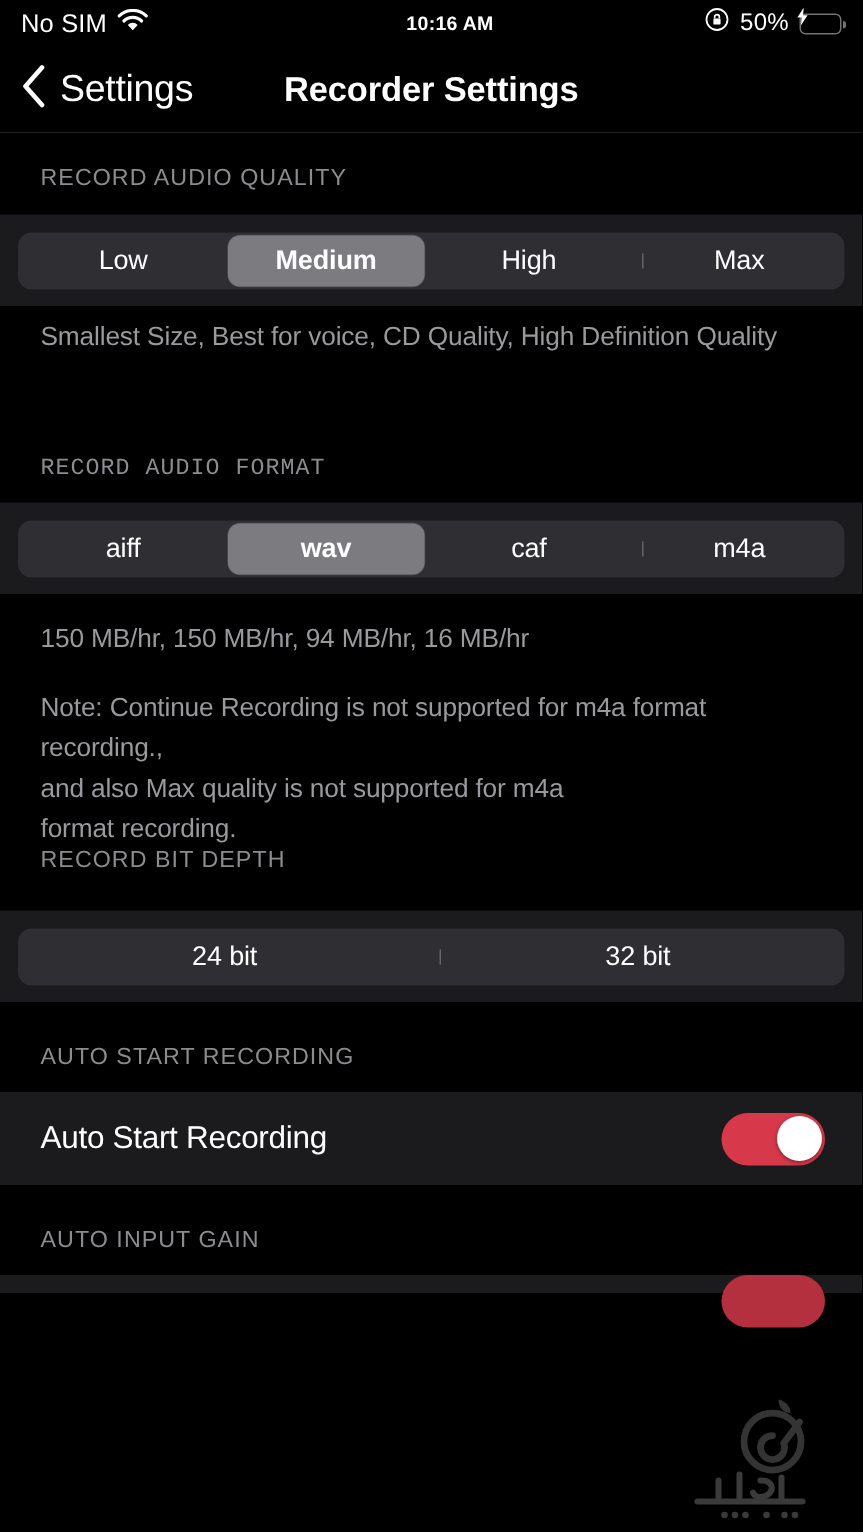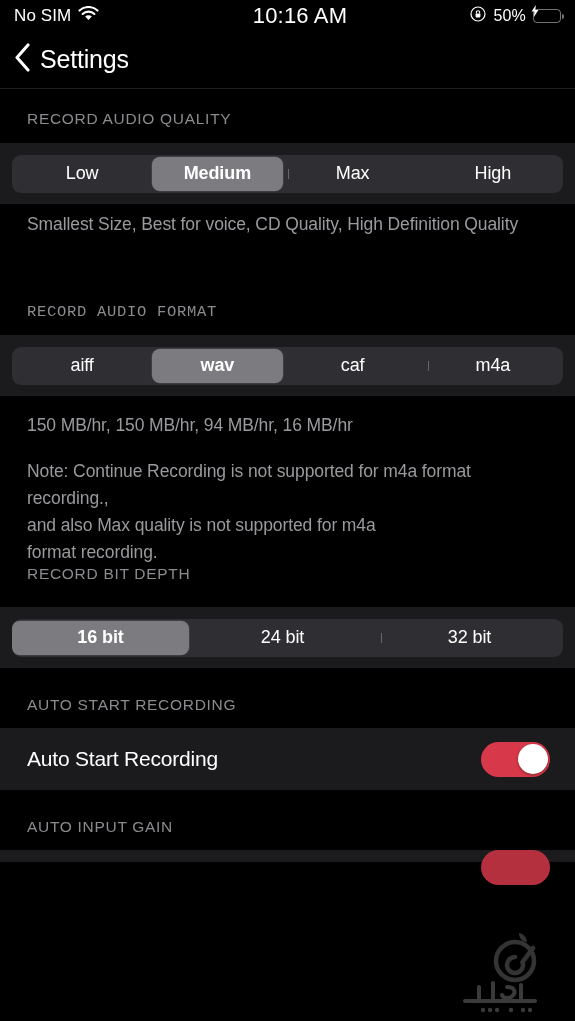--- a/index.html
+++ b/index.html
@@ -50,22 +50,22 @@
     left: 0;
     right: 0;
     top: 0;
     height: 31px;
     display: flex;
     align-items: center;
     justify-content: center;
     pointer-events: none;
   }
   .status-time {
-    font-size: 22px;
-    font-weight: normal;
+    font-size: 13px;
+    font-weight: bold;
     letter-spacing: 0.2px;
     color: #ffffff;
     margin-left: 25px;
   }
   .status-right {
     margin-left: auto;
     display: flex;
     align-items: center;
     gap: 7px;
     z-index: 2;
@@ -336,32 +336,33 @@
 
   <div class="nav-bar">
     <div class="nav-back">
       <span class="chevron-left-icon">
         <svg width="17" height="29" viewBox="0 0 17 29">
           <path d="M14 2 L3 14.5 L14 27" stroke="#ffffff" stroke-width="3.1" fill="none" stroke-linecap="round" stroke-linejoin="round"></path>
         </svg>
       </span>
       <span class="nav-back-label">Settings</span>
     </div>
+    <div class="nav-title">Recorder Settings</div>
   </div>
   <div class="nav-separator"></div>
 
   <div class="content">
 
     <div class="section-header sh-quality">RECORD AUDIO QUALITY</div>
     <div class="row row-seg">
       <div class="segmented">
         <button class="seg">Low</button>
         <button class="seg selected">Medium</button>
+        <button class="seg">High</button>
         <button class="seg has-divider">Max</button>
-        <button class="seg">High</button>
       </div>
     </div>
     <div class="desc desc-quality">Smallest Size, Best for voice, CD Quality, High Definition Quality</div>
 
     <div class="section-header sh-format">RECORD AUDIO FORMAT</div>
     <div class="row row-seg">
       <div class="segmented">
         <button class="seg">aiff</button>
         <button class="seg selected">wav</button>
         <button class="seg">caf</button>
@@ -369,21 +370,20 @@
       </div>
     </div>
     <div class="desc desc-rates">150 MB/hr, 150 MB/hr, 94 MB/hr, 16 MB/hr</div>
     <div class="desc desc-note">Note: Continue Recording is not supported for m4a format recording.,
 and also Max quality is not supported for m4a
 format recording.</div>
 
     <div class="section-header sh-bitdepth">RECORD BIT DEPTH</div>
     <div class="row row-seg">
       <div class="segmented">
-        <button class="seg selected">16 bit</button>
         <button class="seg">24 bit</button>
         <button class="seg has-divider">32 bit</button>
       </div>
     </div>
 
     <div class="section-header sh-autostart">AUTO START RECORDING</div>
     <div class="row row-toggle">
       <span class="toggle-label">Auto Start Recording</span>
       <span class="toggle">
         <span class="toggle-knob"></span>

